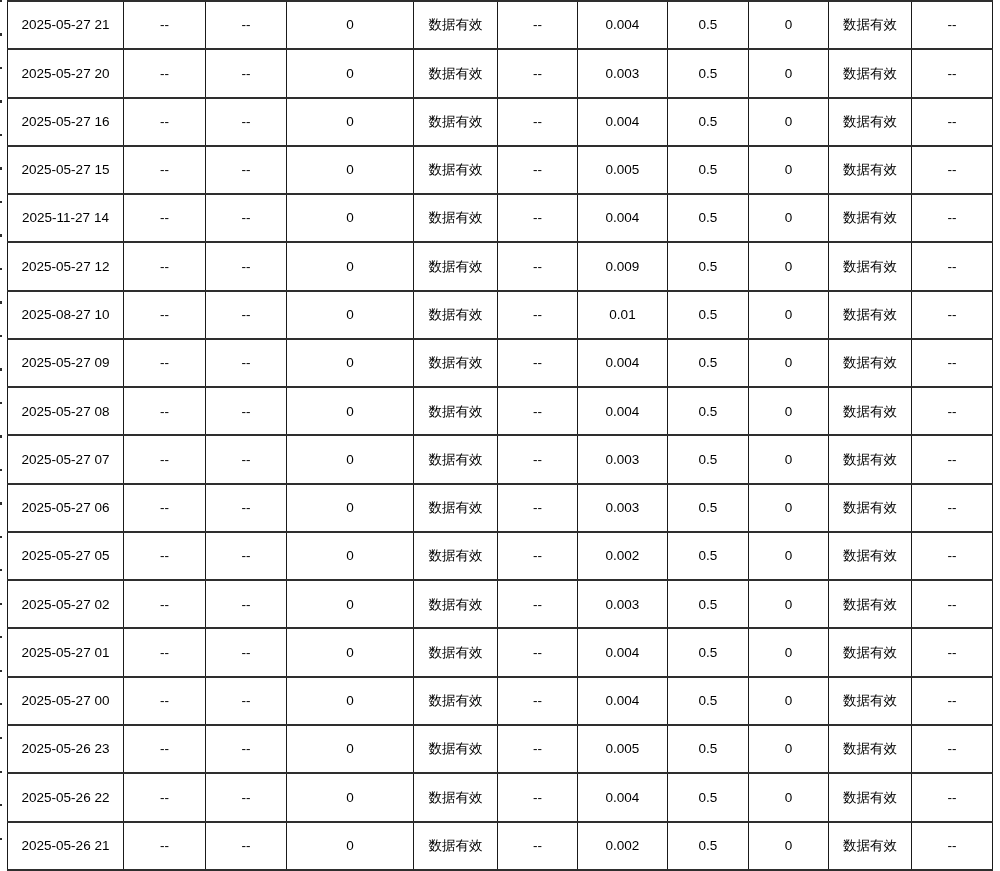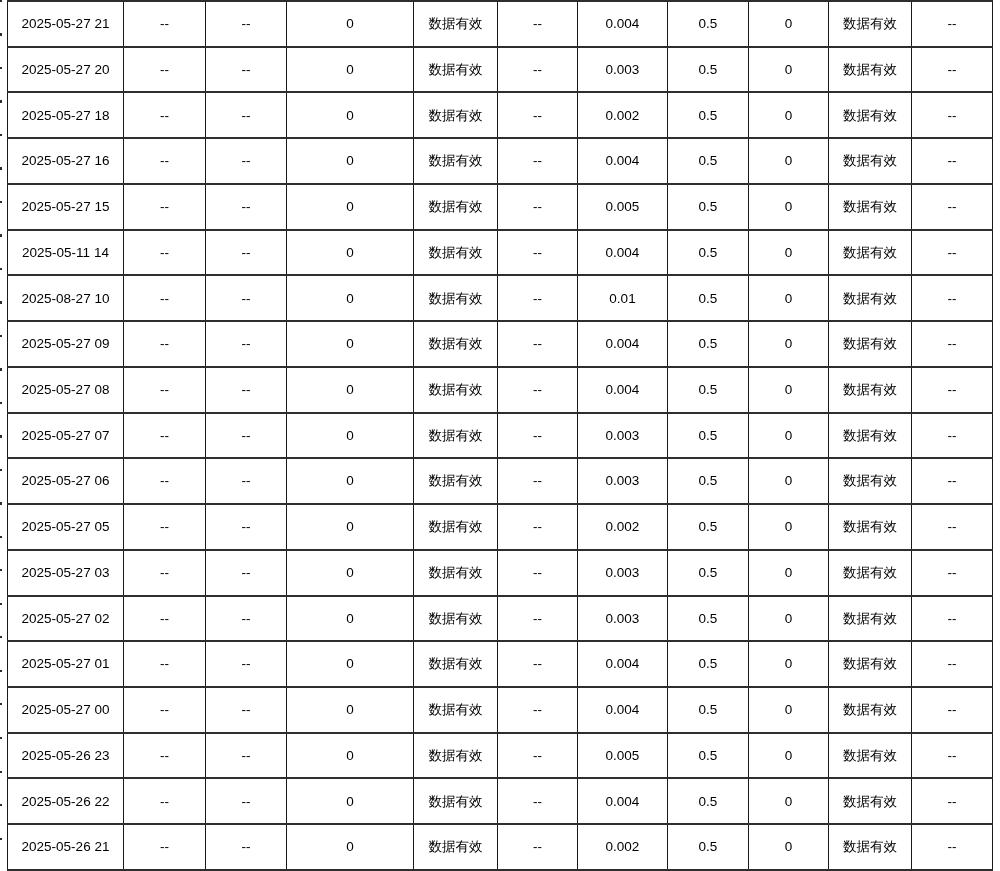--- a/index.html
+++ b/index.html
@@ -95,157 +95,144 @@
         <td>0</td>
         <td>数据有效</td>
         <td>--</td>
         <td>0.003</td>
         <td>0.5</td>
         <td>0</td>
         <td>数据有效</td>
         <td>--</td>
       </tr>
       <tr>
-        <td>2025-05-27 18</td>
+        <td>2025-05-27 16</td>
+        <td>--</td>
+        <td>--</td>
+        <td>0</td>
+        <td>数据有效</td>
+        <td>--</td>
+        <td>0.004</td>
+        <td>0.5</td>
+        <td>0</td>
+        <td>数据有效</td>
+        <td>--</td>
+      </tr>
+      <tr>
+        <td>2025-05-27 15</td>
+        <td>--</td>
+        <td>--</td>
+        <td>0</td>
+        <td>数据有效</td>
+        <td>--</td>
+        <td>0.005</td>
+        <td>0.5</td>
+        <td>0</td>
+        <td>数据有效</td>
+        <td>--</td>
+      </tr>
+      <tr>
+        <td>2025-11-27 14</td>
+        <td>--</td>
+        <td>--</td>
+        <td>0</td>
+        <td>数据有效</td>
+        <td>--</td>
+        <td>0.004</td>
+        <td>0.5</td>
+        <td>0</td>
+        <td>数据有效</td>
+        <td>--</td>
+      </tr>
+      <tr>
+        <td>2025-05-27 12</td>
+        <td>--</td>
+        <td>--</td>
+        <td>0</td>
+        <td>数据有效</td>
+        <td>--</td>
+        <td>0.009</td>
+        <td>0.5</td>
+        <td>0</td>
+        <td>数据有效</td>
+        <td>--</td>
+      </tr>
+      <tr>
+        <td>2025-08-27 10</td>
+        <td>--</td>
+        <td>--</td>
+        <td>0</td>
+        <td>数据有效</td>
+        <td>--</td>
+        <td>0.01</td>
+        <td>0.5</td>
+        <td>0</td>
+        <td>数据有效</td>
+        <td>--</td>
+      </tr>
+      <tr>
+        <td>2025-05-27 09</td>
+        <td>--</td>
+        <td>--</td>
+        <td>0</td>
+        <td>数据有效</td>
+        <td>--</td>
+        <td>0.004</td>
+        <td>0.5</td>
+        <td>0</td>
+        <td>数据有效</td>
+        <td>--</td>
+      </tr>
+      <tr>
+        <td>2025-05-27 08</td>
+        <td>--</td>
+        <td>--</td>
+        <td>0</td>
+        <td>数据有效</td>
+        <td>--</td>
+        <td>0.004</td>
+        <td>0.5</td>
+        <td>0</td>
+        <td>数据有效</td>
+        <td>--</td>
+      </tr>
+      <tr>
+        <td>2025-05-27 07</td>
+        <td>--</td>
+        <td>--</td>
+        <td>0</td>
+        <td>数据有效</td>
+        <td>--</td>
+        <td>0.003</td>
+        <td>0.5</td>
+        <td>0</td>
+        <td>数据有效</td>
+        <td>--</td>
+      </tr>
+      <tr>
+        <td>2025-05-27 06</td>
+        <td>--</td>
+        <td>--</td>
+        <td>0</td>
+        <td>数据有效</td>
+        <td>--</td>
+        <td>0.003</td>
+        <td>0.5</td>
+        <td>0</td>
+        <td>数据有效</td>
+        <td>--</td>
+      </tr>
+      <tr>
+        <td>2025-05-27 05</td>
         <td>--</td>
         <td>--</td>
         <td>0</td>
         <td>数据有效</td>
         <td>--</td>
         <td>0.002</td>
-        <td>0.5</td>
-        <td>0</td>
-        <td>数据有效</td>
-        <td>--</td>
-      </tr>
-      <tr>
-        <td>2025-05-27 16</td>
-        <td>--</td>
-        <td>--</td>
-        <td>0</td>
-        <td>数据有效</td>
-        <td>--</td>
-        <td>0.004</td>
-        <td>0.5</td>
-        <td>0</td>
-        <td>数据有效</td>
-        <td>--</td>
-      </tr>
-      <tr>
-        <td>2025-05-27 15</td>
-        <td>--</td>
-        <td>--</td>
-        <td>0</td>
-        <td>数据有效</td>
-        <td>--</td>
-        <td>0.005</td>
-        <td>0.5</td>
-        <td>0</td>
-        <td>数据有效</td>
-        <td>--</td>
-      </tr>
-      <tr>
-        <td>2025-05-11 14</td>
-        <td>--</td>
-        <td>--</td>
-        <td>0</td>
-        <td>数据有效</td>
-        <td>--</td>
-        <td>0.004</td>
-        <td>0.5</td>
-        <td>0</td>
-        <td>数据有效</td>
-        <td>--</td>
-      </tr>
-      <tr>
-        <td>2025-08-27 10</td>
-        <td>--</td>
-        <td>--</td>
-        <td>0</td>
-        <td>数据有效</td>
-        <td>--</td>
-        <td>0.01</td>
-        <td>0.5</td>
-        <td>0</td>
-        <td>数据有效</td>
-        <td>--</td>
-      </tr>
-      <tr>
-        <td>2025-05-27 09</td>
-        <td>--</td>
-        <td>--</td>
-        <td>0</td>
-        <td>数据有效</td>
-        <td>--</td>
-        <td>0.004</td>
-        <td>0.5</td>
-        <td>0</td>
-        <td>数据有效</td>
-        <td>--</td>
-      </tr>
-      <tr>
-        <td>2025-05-27 08</td>
-        <td>--</td>
-        <td>--</td>
-        <td>0</td>
-        <td>数据有效</td>
-        <td>--</td>
-        <td>0.004</td>
-        <td>0.5</td>
-        <td>0</td>
-        <td>数据有效</td>
-        <td>--</td>
-      </tr>
-      <tr>
-        <td>2025-05-27 07</td>
-        <td>--</td>
-        <td>--</td>
-        <td>0</td>
-        <td>数据有效</td>
-        <td>--</td>
-        <td>0.003</td>
-        <td>0.5</td>
-        <td>0</td>
-        <td>数据有效</td>
-        <td>--</td>
-      </tr>
-      <tr>
-        <td>2025-05-27 06</td>
-        <td>--</td>
-        <td>--</td>
-        <td>0</td>
-        <td>数据有效</td>
-        <td>--</td>
-        <td>0.003</td>
-        <td>0.5</td>
-        <td>0</td>
-        <td>数据有效</td>
-        <td>--</td>
-      </tr>
-      <tr>
-        <td>2025-05-27 05</td>
-        <td>--</td>
-        <td>--</td>
-        <td>0</td>
-        <td>数据有效</td>
-        <td>--</td>
-        <td>0.002</td>
-        <td>0.5</td>
-        <td>0</td>
-        <td>数据有效</td>
-        <td>--</td>
-      </tr>
-      <tr>
-        <td>2025-05-27 03</td>
-        <td>--</td>
-        <td>--</td>
-        <td>0</td>
-        <td>数据有效</td>
-        <td>--</td>
-        <td>0.003</td>
         <td>0.5</td>
         <td>0</td>
         <td>数据有效</td>
         <td>--</td>
       </tr>
       <tr>
         <td>2025-05-27 02</td>
         <td>--</td>
         <td>--</td>
         <td>0</td>

